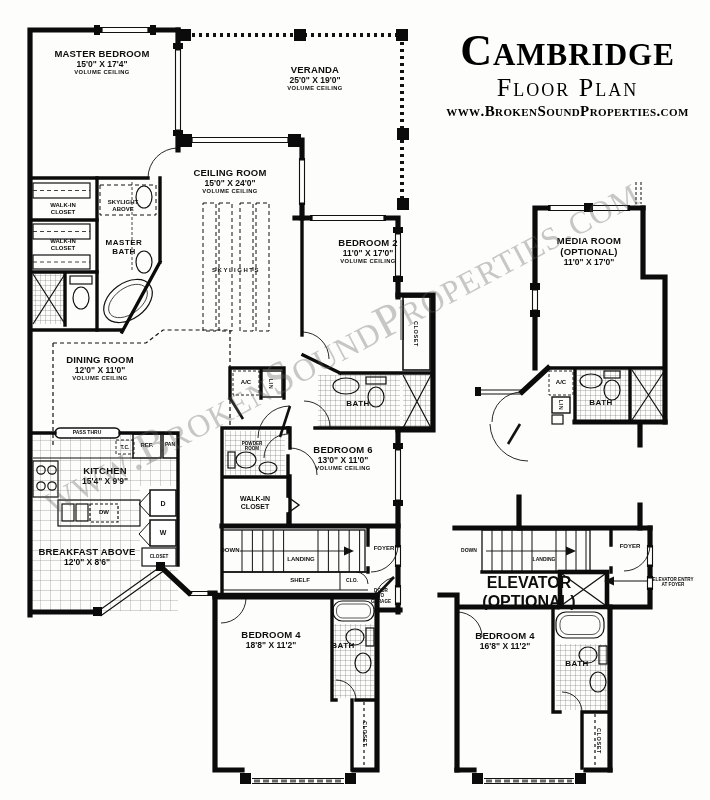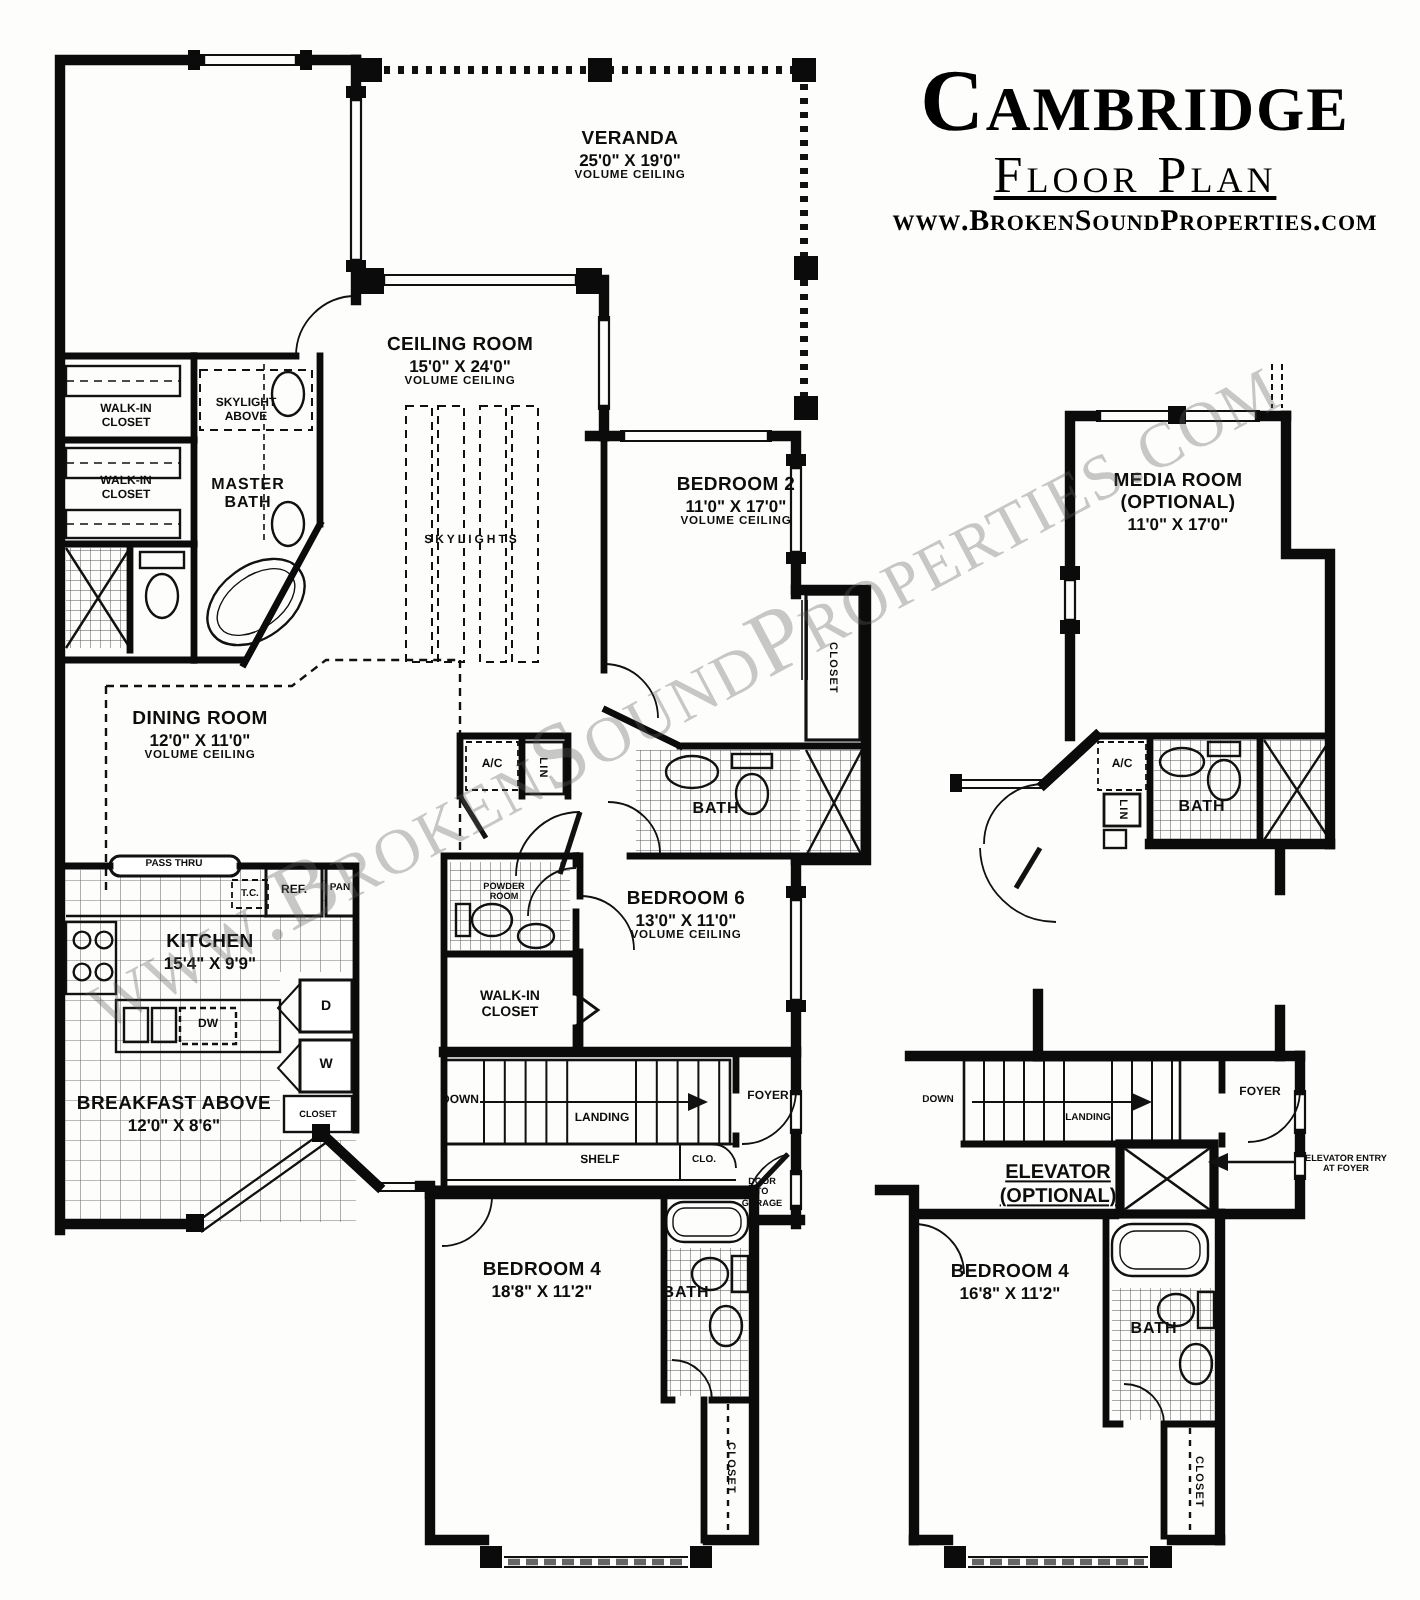--- a/index.html
+++ b/index.html
@@ -8,27 +8,27 @@
   .lbl{position:absolute;transform:translate(-50%,-50%);text-align:center;color:#0d0d0d;
        font-family:"Liberation Sans",sans-serif;white-space:nowrap;line-height:1.18;z-index:5;}
   .rn{font-size:9.5px;font-weight:700;letter-spacing:.2px;}
   .rd{font-size:8.5px;font-weight:700;}
   .rv{font-size:5.8px;font-weight:700;letter-spacing:.4px;}
   .f8{font-size:8px;font-weight:700;letter-spacing:.5px;text-align:center;}
   .f7{font-size:7px;font-weight:700;}
   .f6{font-size:6px;font-weight:700;}
   .f5{font-size:5px;font-weight:700;}
   .f45{font-size:4.6px;font-weight:700;}
-  .elv{font-size:10px;font-weight:700;text-decoration:underline;}
+  .elv{font-size:16px;font-weight:700;}
   .sky{font-size:6px;font-weight:700;letter-spacing:1.5px;}
   .vert{writing-mode:vertical-rl;font-size:5.5px;font-weight:700;letter-spacing:.6px;}
   .header{position:absolute;left:425px;top:28px;width:285px;text-align:center;
           font-family:"Liberation Serif",serif;color:#000;z-index:5;}
   .h-title{font-variant:small-caps;font-size:44px;line-height:1.05;font-weight:700;letter-spacing:1px;}
-  .h-sub{font-variant:small-caps;font-size:26px;line-height:1.1;font-weight:400;letter-spacing:2px;text-decoration:underline;}
+  .h-sub{font-variant:small-caps;font-size:26px;line-height:1.1;font-weight:400;letter-spacing:2px;}
   .h-court{font-variant:small-caps;font-size:12.5px;font-weight:700;letter-spacing:1.5px;margin-top:2px;}
   .h-site{font-variant:small-caps;font-size:15px;font-weight:700;letter-spacing:.4px;}
   .watermark{position:absolute;left:340px;top:345px;transform:translate(-50%,-50%) rotate(-28deg);
              font-family:"Liberation Serif",serif;font-variant:small-caps;font-size:46px;
              letter-spacing:1px;color:rgba(95,95,95,.34);z-index:6;pointer-events:none;white-space:nowrap;}
 </style>
 </head>
 <body>
 
 <div id="canvas">
@@ -304,20 +304,25 @@
 </svg>
 
 <div class="header">
   <div class="h-title">Cambridge</div>
   <div class="h-sub">Floor Plan</div>
   <div class="h-site">www.BrokenSoundProperties.com</div>
 </div>
 
 <div class="watermark">www.BrokenSoundProperties.com</div>
 
+<div class="lbl" style="left:102px;top:62px">
+  <div class="rn">MASTER BEDROOM</div>
+  <div class="rd">15'0" X 17'4"</div>
+  <div class="rv">VOLUME CEILING</div>
+</div>
 <div class="lbl" style="left:315px;top:78px">
   <div class="rn">VERANDA</div>
   <div class="rd">25'0" X 19'0"</div>
   <div class="rv">VOLUME CEILING</div>
 </div>
 <div class="lbl" style="left:230px;top:181px">
   <div class="rn">CEILING ROOM</div>
   <div class="rd">15'0" X 24'0"</div>
   <div class="rv">VOLUME CEILING</div>
 </div>

